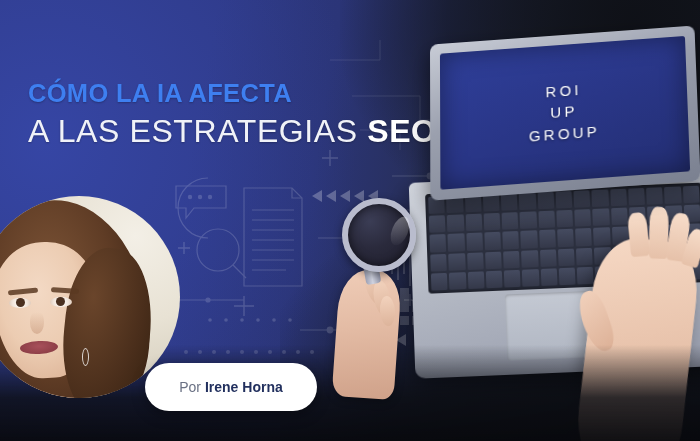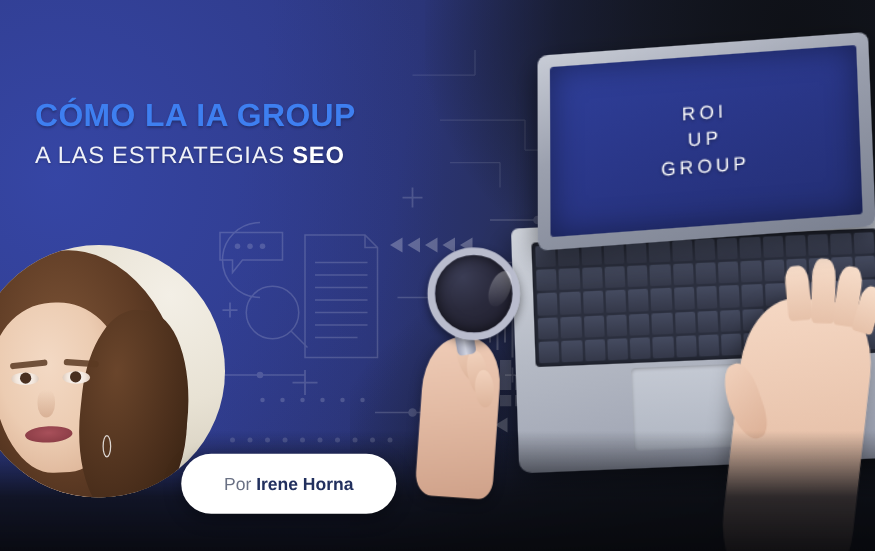--- a/index.html
+++ b/index.html
@@ -39,21 +39,21 @@
   .headline{
     position:absolute;left:28px;top:80px;width:360px;
     letter-spacing:.2px;line-height:1.02;
   }
   .hl-1{
     font-size:25.5px;font-weight:bold;color:#3e7ff0;
     letter-spacing:.3px;white-space:nowrap;
     text-shadow:0 1px 2px rgba(0,0,0,.25);
   }
   .hl-2{
-    margin-top:9px;font-size:19px;font-weight:300;color:#f0f2f8;
+    margin-top:9px;font-size:32px;font-weight:300;color:#f0f2f8;
     letter-spacing:.6px;white-space:nowrap;
     text-shadow:0 1px 2px rgba(0,0,0,.25);
   }
   .hl-2 b{font-weight:bold;color:#ffffff;}
 
   
   .portrait{
     position:absolute;left:-22px;top:196px;width:202px;height:202px;
     border-radius:50%;overflow:hidden;
   }
@@ -334,21 +334,21 @@
 
       <g stroke="#ffffff" fill="none" opacity="0.1" stroke-width="1">
         <path d="M352 96 H420 M420 96 V120 M420 120 H470"></path>
         <path d="M360 130 H400 M400 130 V150"></path>
         <path d="M330 60 H380 M380 60 V40"></path>
       </g>
     </svg>
   </div>
 
   <div class="headline">
-    <div class="hl-1">CÓMO LA IA GROUP</div>
+    <div class="hl-1">CÓMO LA IA AFECTA</div>
     <div class="hl-2"><span>A LAS ESTRATEGIAS </span><b>SEO</b></div>
   </div>
 
   <div class="laptop">
     <div class="base">
       <div class="kb">
         <span class="key"></span>
           <span class="key"></span>
           <span class="key"></span>
           <span class="key"></span>

